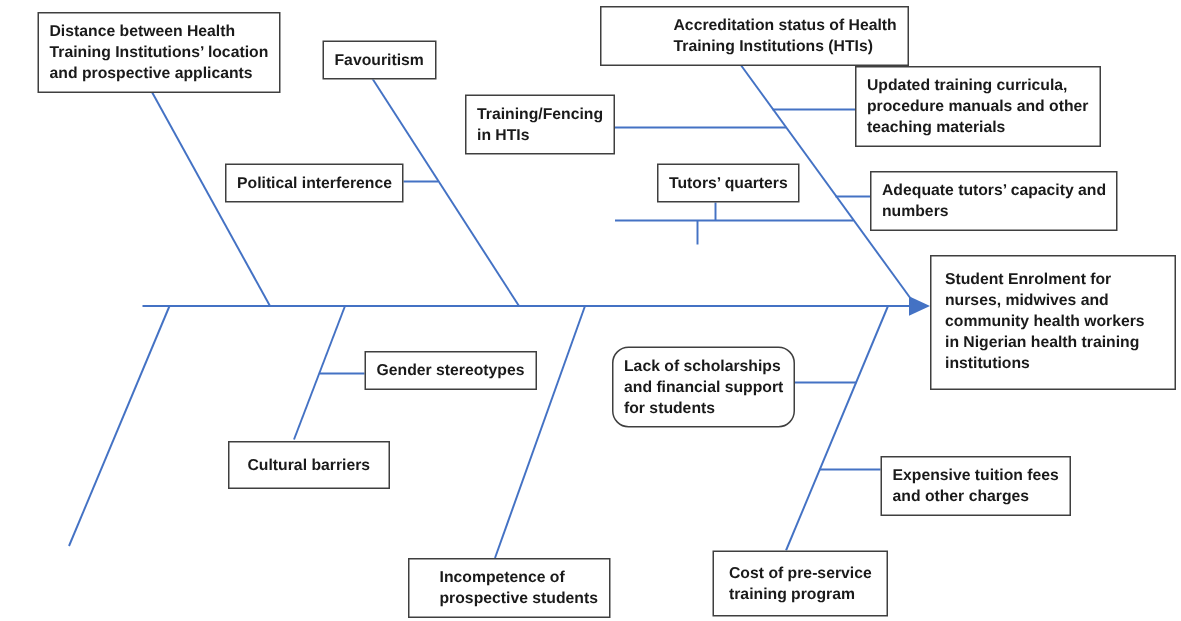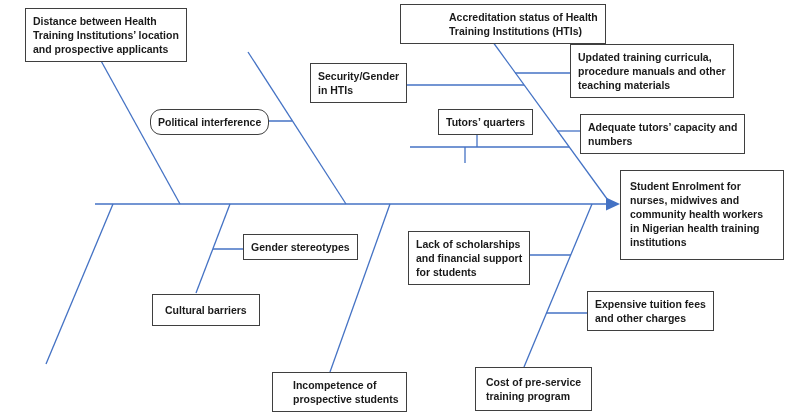--- a/index.html
+++ b/index.html
@@ -72,49 +72,50 @@
     <path class="l" d="M465 147 L465 163"></path>
     <path class="l" d="M213 249 L248 249"></path>
     <path class="l" d="M525 255 L571 255"></path>
     <path class="l" d="M546 313 L592 313"></path>
   </svg>
 
   <div class="box" style="left:25px; top:8px;">Distance between Health
 Training Institutions’ location
 and prospective applicants</div>
 
+  <div class="box" style="left:215px; top:27px;">Favouritism</div>
 
   <div class="box" style="left:400px; top:4px;padding-left:48px;">Accreditation status of Health
 Training Institutions (HTIs)</div>
 
-  <div class="box" style="left:310px; top:63px;">Security/Gender
+  <div class="box" style="left:310px; top:63px;">Training/Fencing
 in HTIs</div>
 
   <div class="box" style="left:570px; top:44px;">Updated training curricula,
 procedure manuals and other
 teaching materials</div>
 
-  <div class="box" style="left:150px; top:109px;border-radius:11px;">Political interference</div>
+  <div class="box" style="left:150px; top:109px;">Political interference</div>
 
   <div class="box" style="left:438px; top:109px;">Tutors’ quarters</div>
 
   <div class="box" style="left:580px; top:114px;">Adequate tutors’ capacity and
 numbers</div>
 
 
 
   <div class="box" style="left:243px; top:234px;">Gender stereotypes</div>
 
   <div class="box" style="left:152px; top:294px; padding:8px 12px;">Cultural barriers</div>
 
-  <div class="box" style="left:408px; top:231px;">Lack of scholarships
+  <div class="box" style="left:408px; top:231px;border-radius:11px;">Lack of scholarships
 and financial support
 for students</div>
 
-  <div class="box" style="left:587px; top:291px;">Expensive tuition fees
+  <div class="box" style="left:587px; top:304px;">Expensive tuition fees
 and other charges</div>
 
 
   <div class="box" style="left:272px; top:372px;padding-left:20px;">Incompetence of
 prospective students</div>
 
   <div class="box" style="left:475px; top:367px; padding:7px 10px;">Cost of pre-service
 training program</div>
 
   <div class="box effect" style="left:620px; top:170px;">Student Enrolment for

